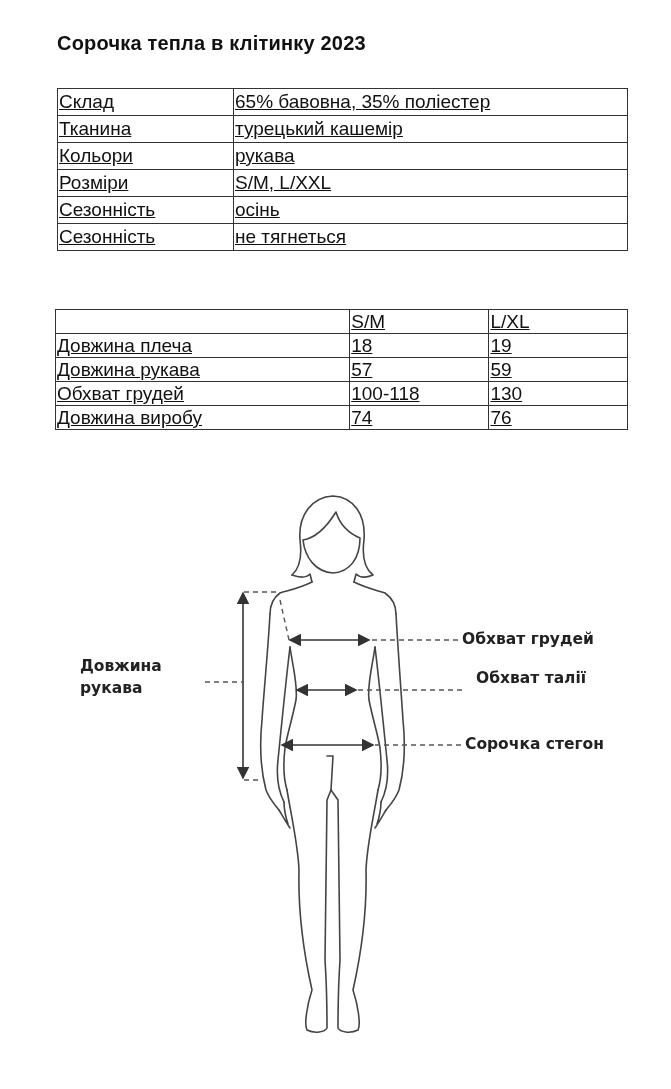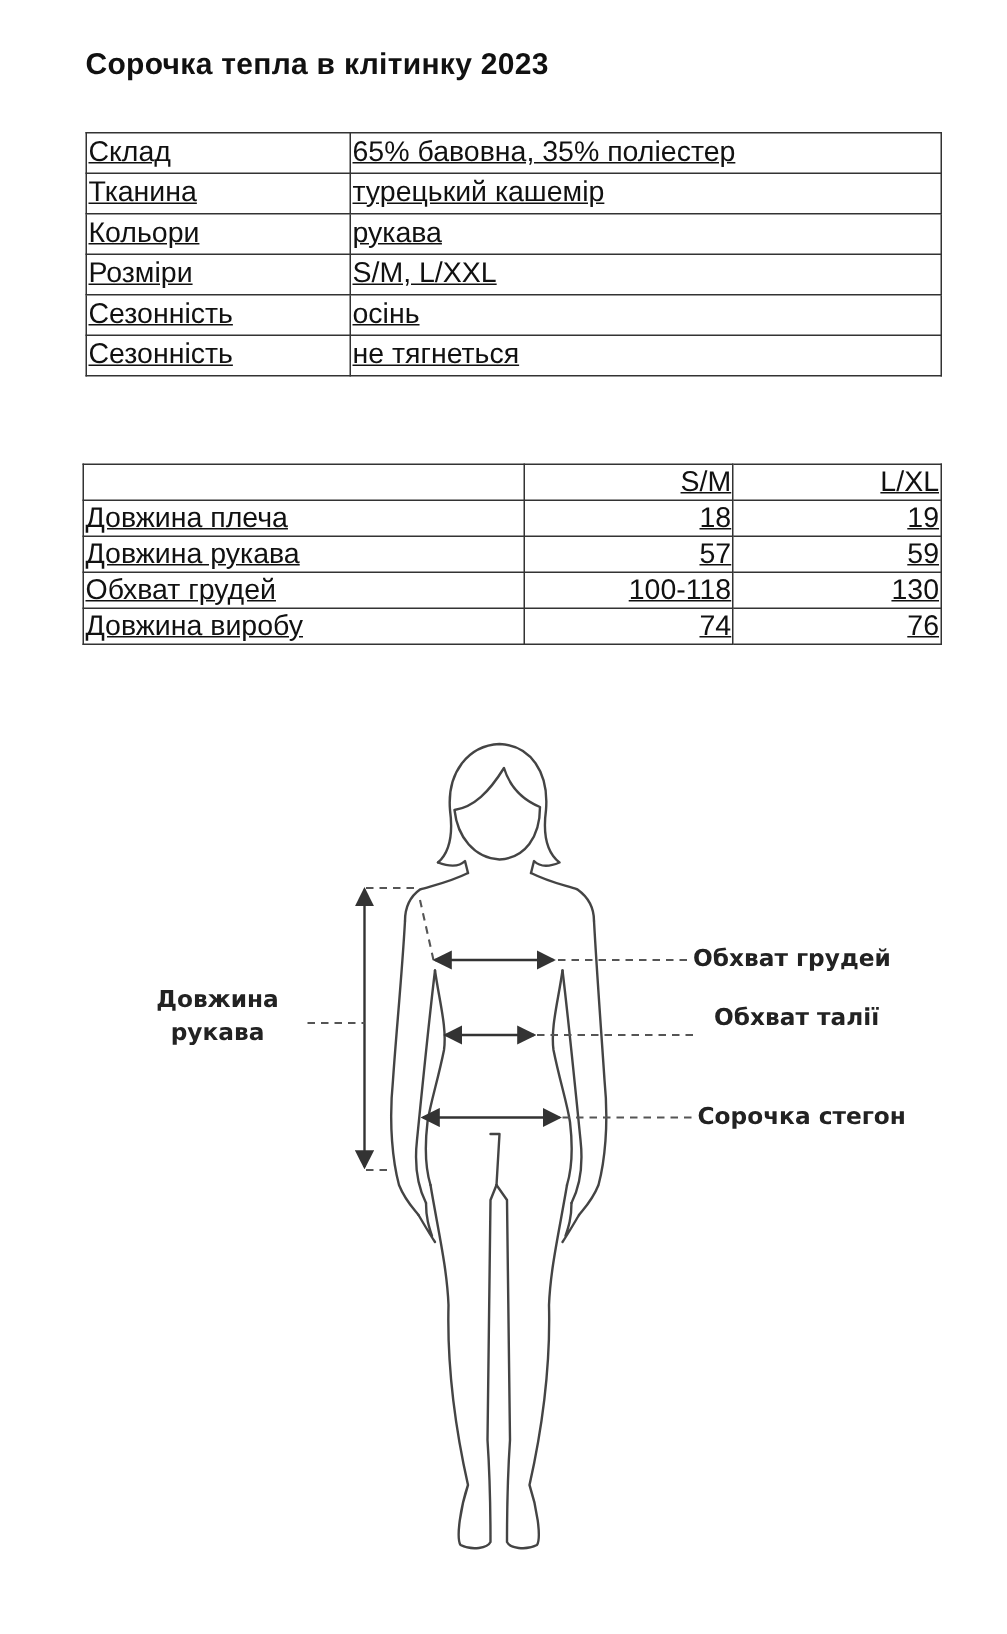--- a/index.html
+++ b/index.html
@@ -6,25 +6,25 @@
   body { width: 671px; height: 1089px; position: relative; overflow: hidden; font-family: "Liberation Sans", sans-serif; color: #111; }
   .title { position: absolute; left: 57px; top: 32px; font-size: 20px; font-weight: bold; letter-spacing: 0.2px; margin: 0; }
   table { border-collapse: collapse; position: absolute; }
   td { border: 1px solid #333; padding: 0 1px; font-size: 19px; line-height: 25px; height: 25px; white-space: nowrap; text-decoration: underline; }
   #specs { left: 57px; top: 88px; width: 571px; }
   #specs td { height: 26px; line-height: 26px; }
   #specs td.k { width: 173px; }
   #sizes { left: 55px; top: 309px; width: 573px; }
   #sizes td { height: 23px; line-height: 23px; }
   #sizes td.lab { width: 295px; }
-  #sizes td.c { text-align: right; width: 138px; }
+  #sizes td.c { text-align: left; width: 138px; }
   #sizes tr.hdr td { height: 23px; }
   .figure { position: absolute; left: 0; top: 480px; width: 671px; height: 580px; }
   .lbl { position: absolute; font-weight: bold; font-size: 15.5px; color: #222; font-family: "DejaVu Sans", sans-serif; }
-  .lbl-left { left: 80px; top: 175px; text-align: center; width: 130px; line-height: 22px; }
+  .lbl-left { left: 80px; top: 175px; width: 130px; line-height: 22px; }
 </style>
 </head>
 <body>
 
 <h1 class="title">Сорочка тепла в клітинку 2023</h1>
 
 <table id="specs">
   <tbody>
     <tr>
         <td class="k">Склад</td>

